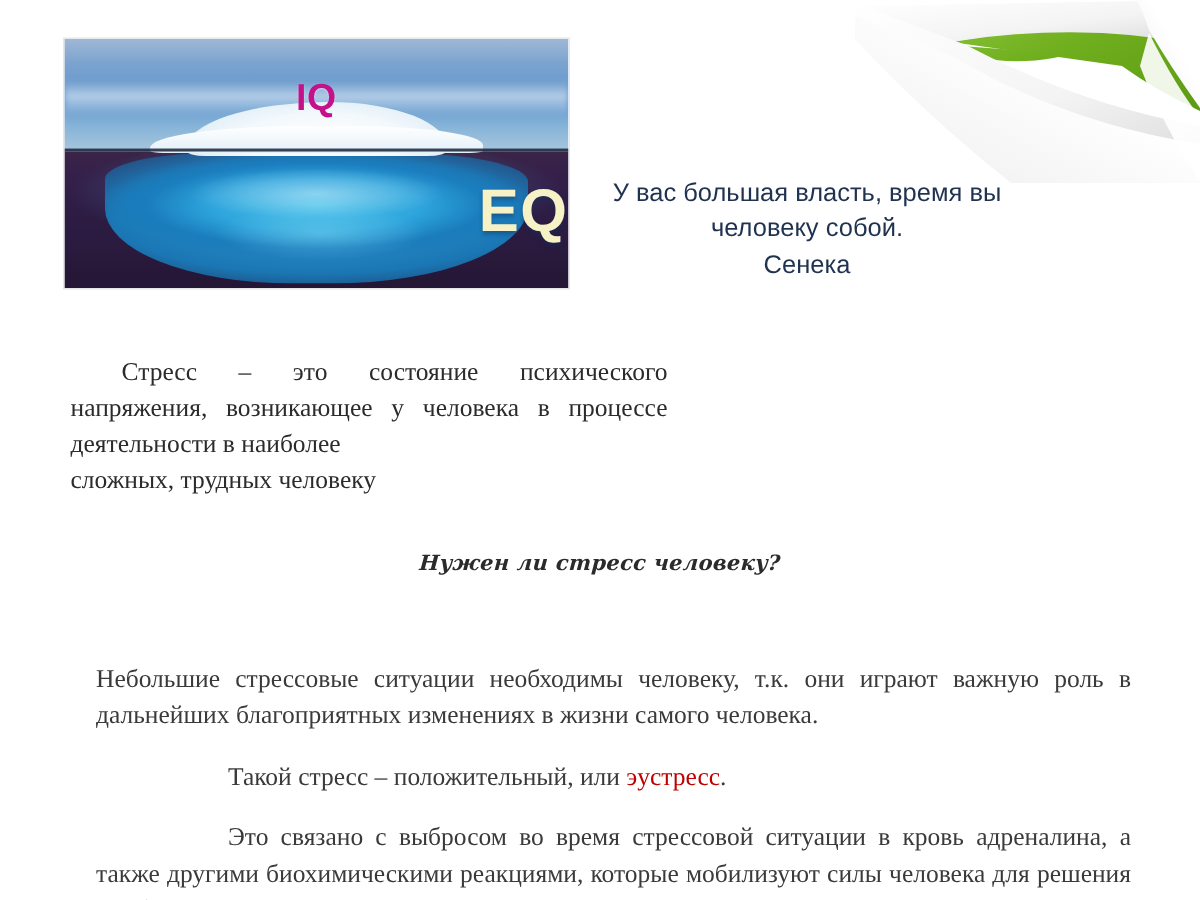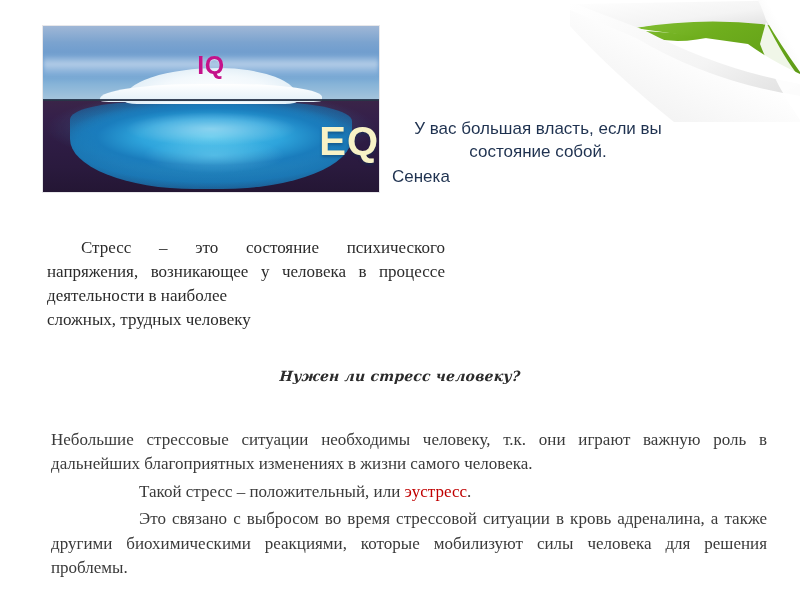--- a/index.html
+++ b/index.html
@@ -92,21 +92,21 @@
 
   
   .quote{
     position:absolute;left:392px;top:118px;width:292px;
     font-family:"Liberation Sans", sans-serif;
     font-size:17px;line-height:1.35;
     color:#1f3250;
     text-align:center;
   }
   .quote .author{
-    display:block;text-align:left;margin-top:2px;
+    display:block;text-align:center;margin-top:2px;
   }
 
   
   .def{
     position:absolute;left:47px;top:236px;width:398px;
     font-family:"Liberation Serif", serif;
     font-size:17px;line-height:1.42;
     color:#2b2b2b;
     text-align:justify;
     text-indent:34px;
@@ -126,21 +126,21 @@
   }
 
   
   .body-text{
     position:absolute;left:48px;top:425px;width:722px;
     font-family:"Liberation Serif", serif;
     font-size:17px;line-height:1.44;
     color:#3a3a3a;
     text-align:justify;
   }
-  .body-text p{margin:3px;}
+  .body-text p{margin:16px;}
   .p-indent{text-indent:88px;}
   .p-flat{text-indent:0;}
   .eustress{color:#c00000;}
   .tail{color:#3a3a3a;}
 </style>
 </head>
 <body>
 
 <div class="slide">
 
@@ -181,22 +181,22 @@
     <div class="sea"></div>
     <div class="mass"></div>
     <div class="tip"></div>
     <div class="tip2"></div>
     <div class="waterline"></div>
     <div class="iq">IQ</div>
     <div class="eq">EQ</div>
   </div>
 
   <div class="quote">
-    <span>У вас большая власть, если вы</span>
-    <span>состояние собой.</span>
+    <span>У вас большая власть, время вы</span>
+    <span>человеку собой.</span>
     <span class="author">Сенека</span>
   </div>
 
   <div class="def">
     <span>Стресс – это состояние психического напряжения, возникающее у человека в процессе деятельности в наиболее</span>
     <span class="lastline">сложных, трудных человеку</span>
   </div>
 
   <div class="question">Нужен ли стресс человеку?</div>
 

